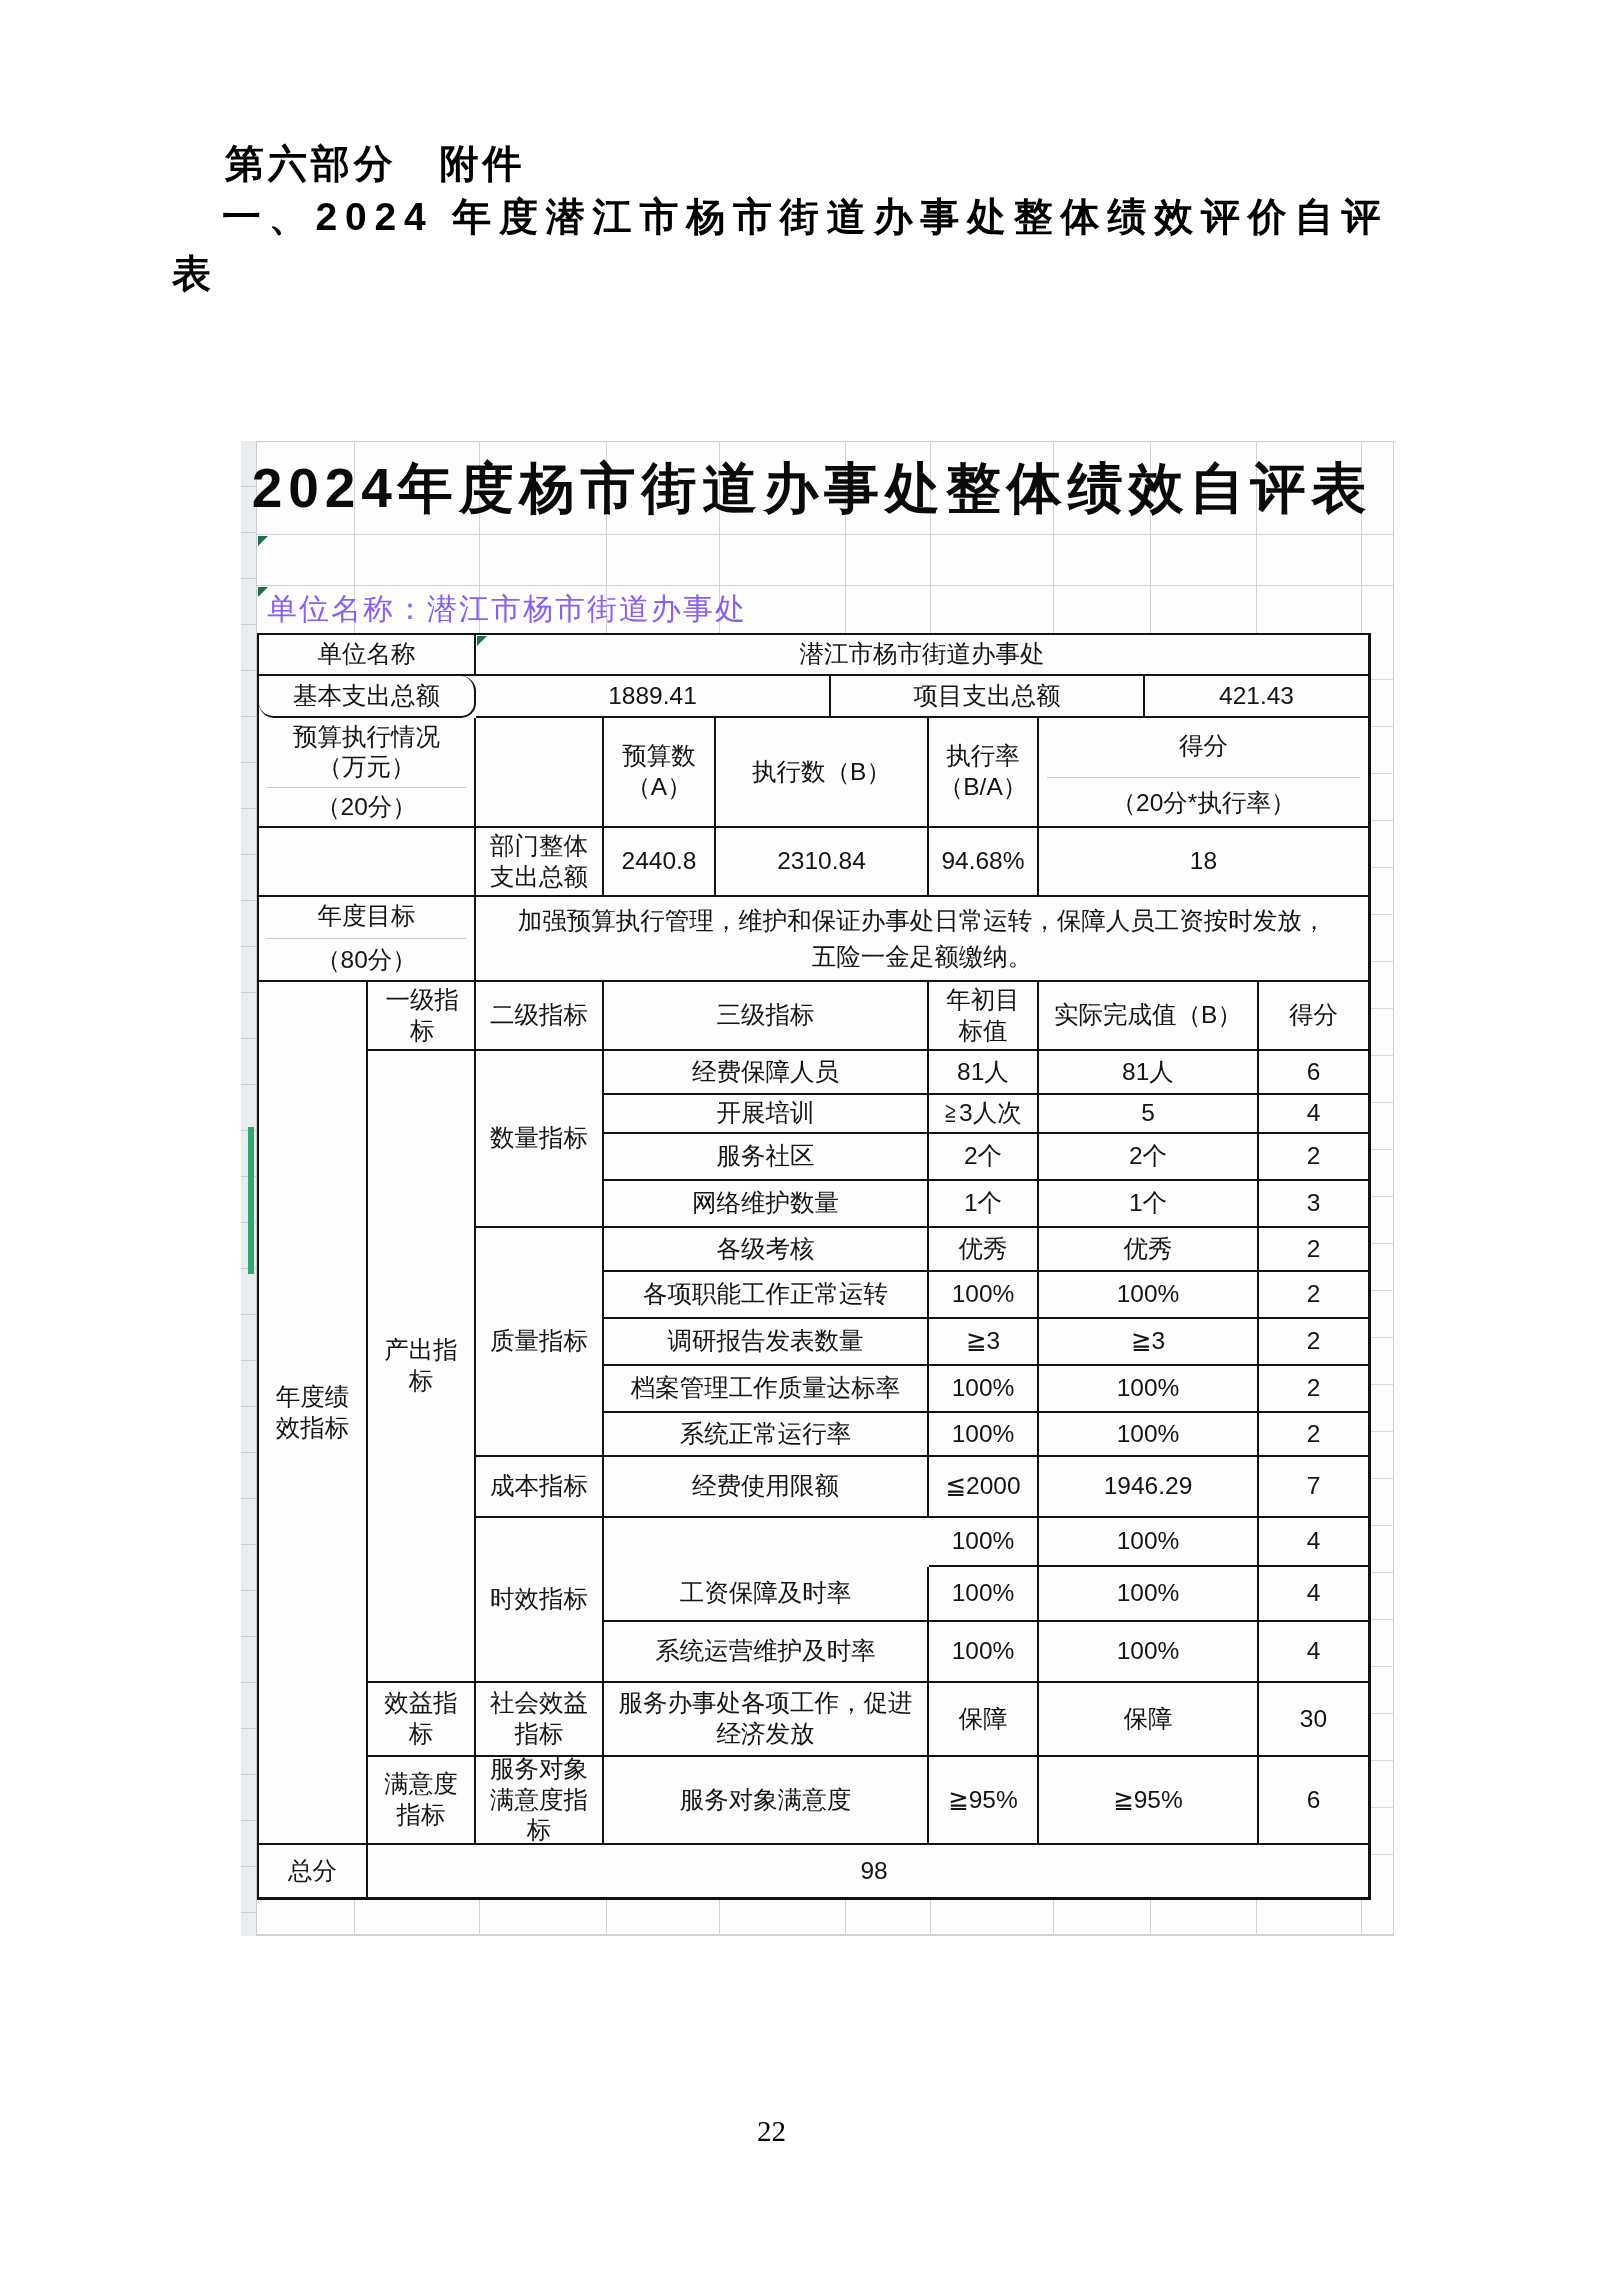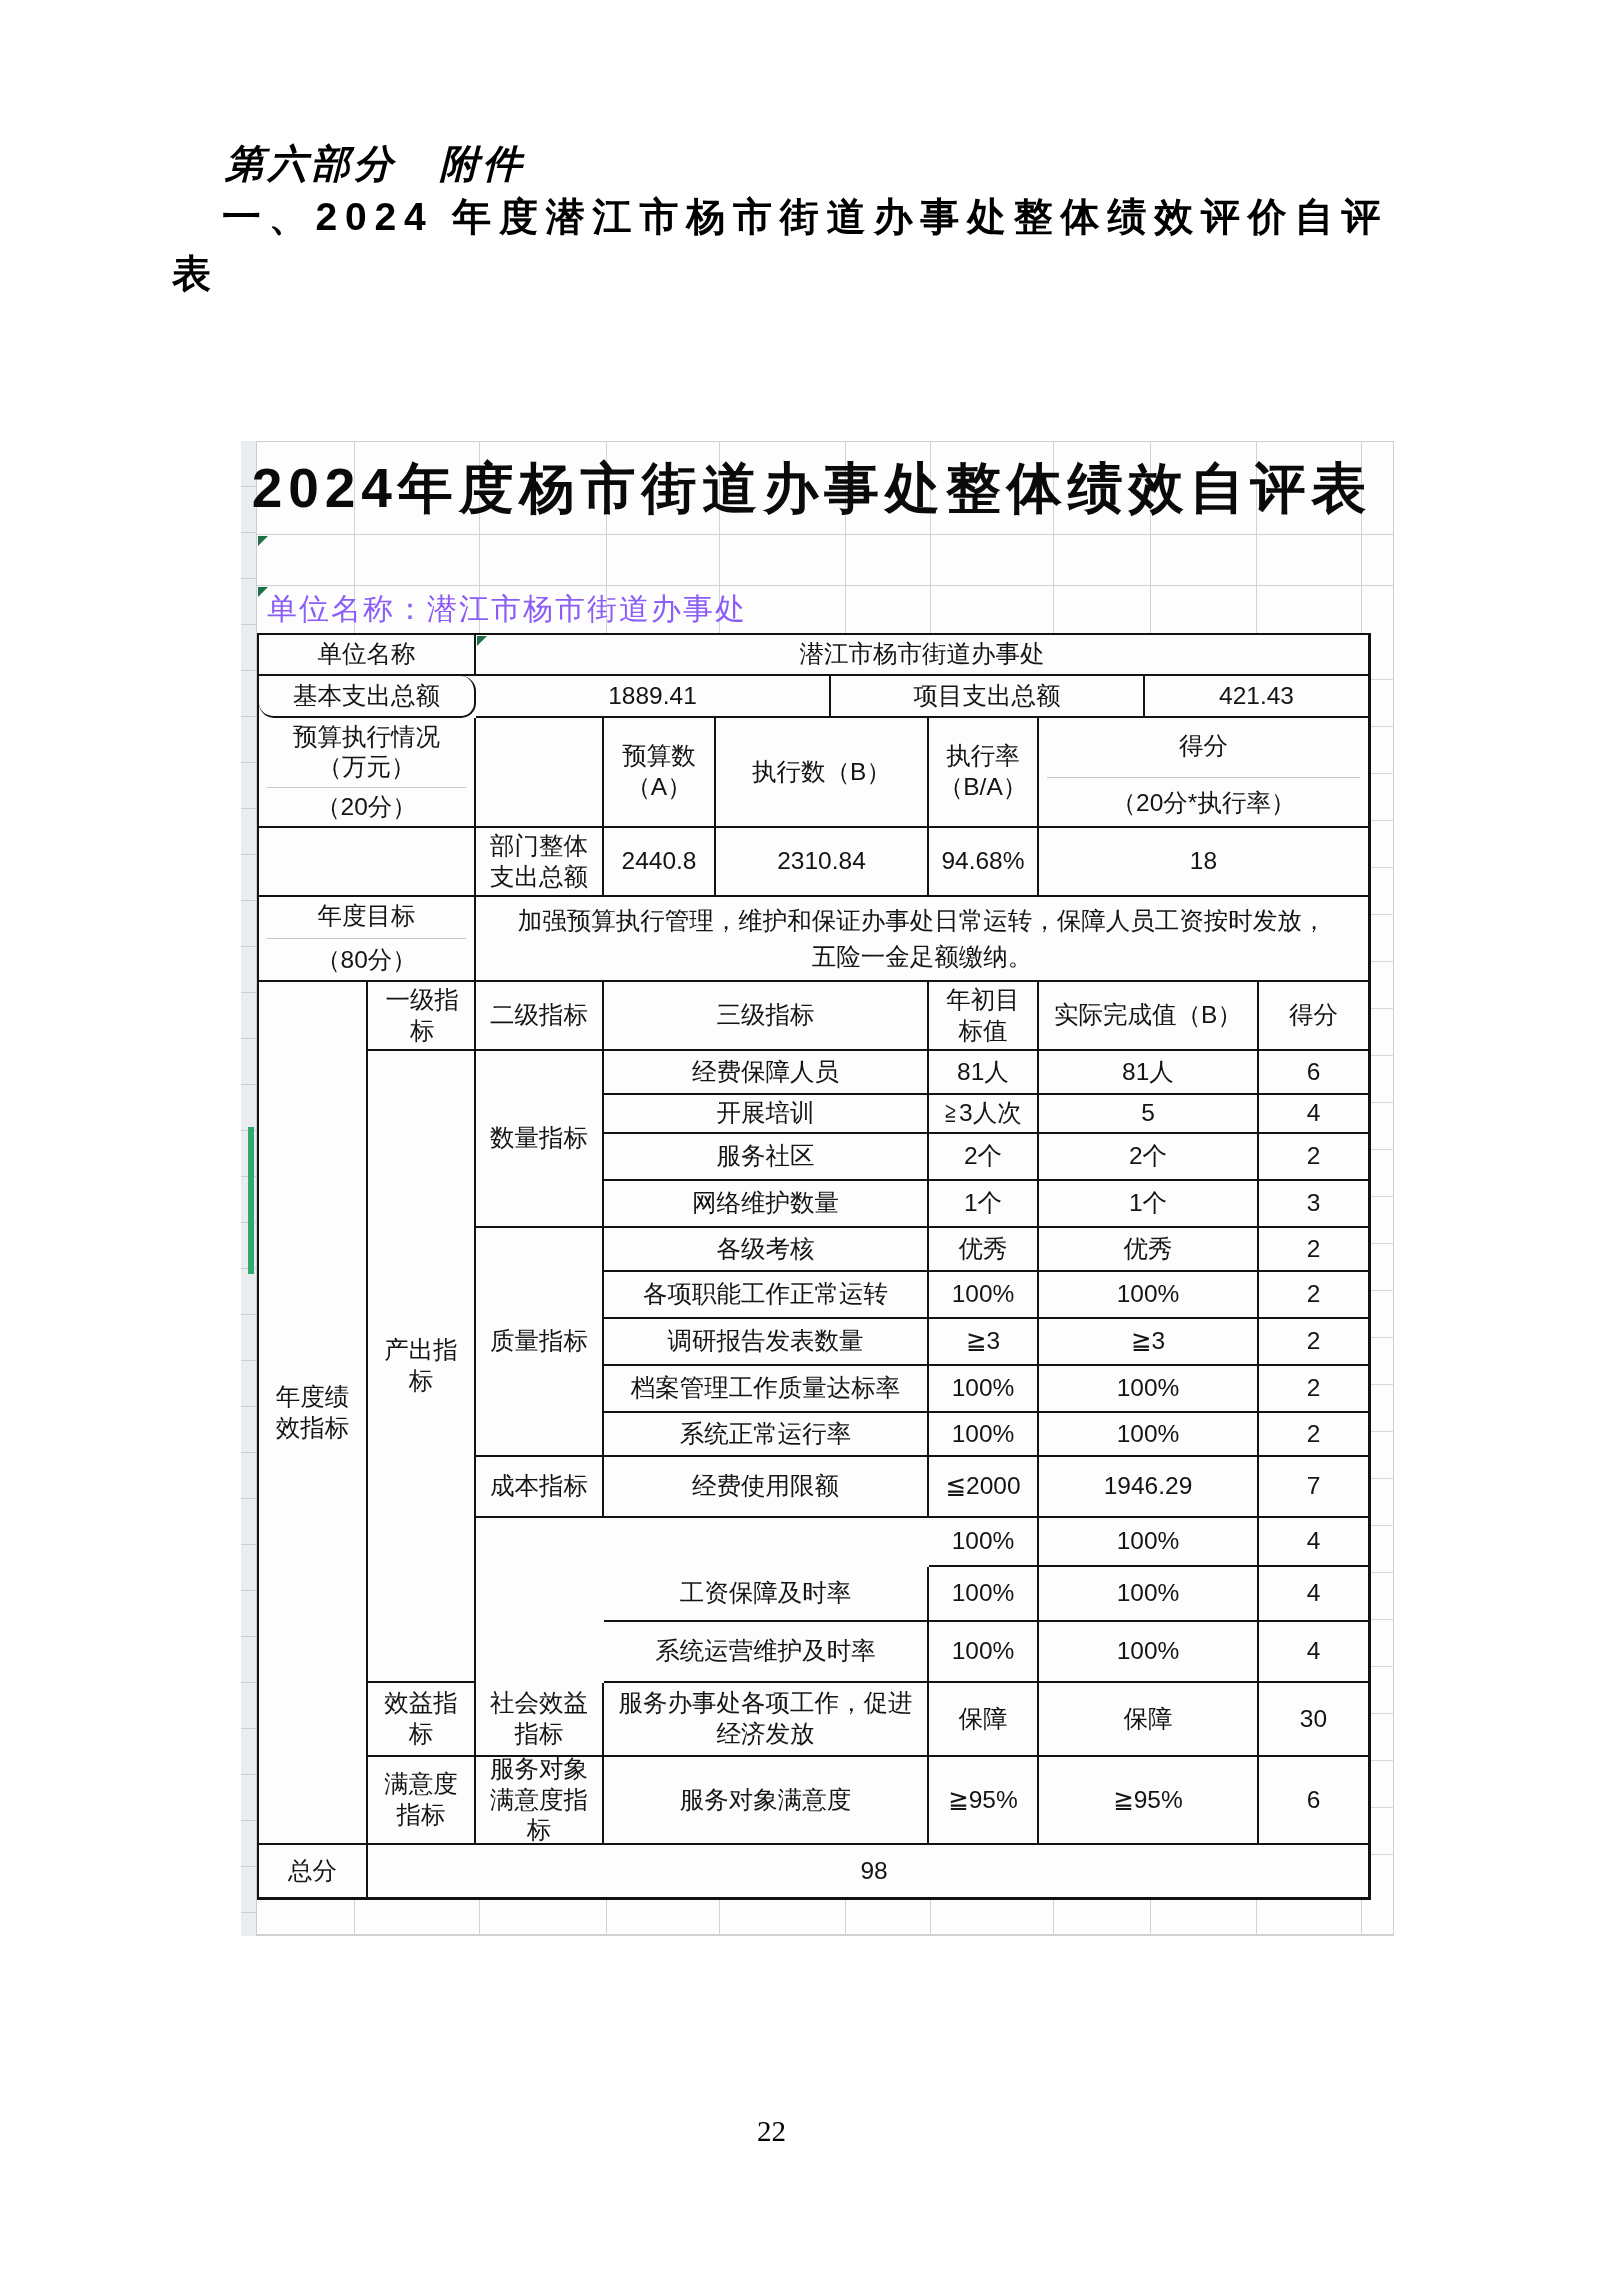--- a/index.html
+++ b/index.html
@@ -2,21 +2,21 @@
 <html><head>
 <meta charset="utf-8">
 <style>
   html,body{margin:0;padding:0;background:#888;}
   .page{
     position:relative;width:1621px;height:2293px;background:#ffffff;
     font-family:"Liberation Sans",sans-serif;color:#111;overflow:hidden;margin:0 auto;
   }
   .h1{
     position:absolute;left:225px;top:137px;font-size:39px;font-weight:bold;
-    letter-spacing:3.9px;color:#000;white-space:pre;font-style:italic;
+    letter-spacing:3.9px;color:#000;white-space:pre;
   }
   .h2a{
     position:absolute;left:222px;top:190px;font-size:39px;font-weight:bold;
     letter-spacing:7.8px;color:#000;white-space:pre;
   }
   .h2b{
     position:absolute;left:172px;top:247px;font-size:39px;font-weight:bold;color:#000;
   }
   
   .sheet{
@@ -168,20 +168,21 @@
     <div class="c narrow" style="grid-area:6/3/7/4;">二级指标</div>
     <div class="c" style="grid-area:6/4/7/7;">三级指标</div>
     <div class="c vlabel" style="grid-area:6/7/7/8;">年初目标值</div>
     <div class="c" style="grid-area:6/8/7/10;">实际完成值（B）</div>
     <div class="c" style="grid-area:6/10/7/11;">得分</div>
 
     <div class="c narrow" style="grid-area:7/3/11/4;">数量指标</div>
     <div class="c vlabel" style="grid-area:7/2/20/3;">产出指标</div>
     <div class="c narrow" style="grid-area:11/3/16/4;">质量指标</div>
     <div class="c narrow" style="grid-area:16/3/17/4;">成本指标</div>
+    <div class="c narrow" style="grid-area:17/3/20/4;">时效指标</div>
     <div class="c vlabel" style="grid-area:20/2/21/3;">效益指标</div>
     <div class="c narrow" style="grid-area:20/3/21/4;">社会效益指标</div>
     <div class="c vlabel" style="grid-area:21/2/22/3;">满意度指标</div>
     <div class="c narrow" style="grid-area:21/3/22/4;">服务对象满意度指标</div>
 
     <div class="c" style="grid-area:7/4/8/7;">经费保障人员</div>
     <div class="c" style="grid-area:7/7/8/8;">81人</div>
     <div class="c" style="grid-area:7/8/8/10;">81人</div>
     <div class="c" style="grid-area:7/10/8/11;">6</div>
 

